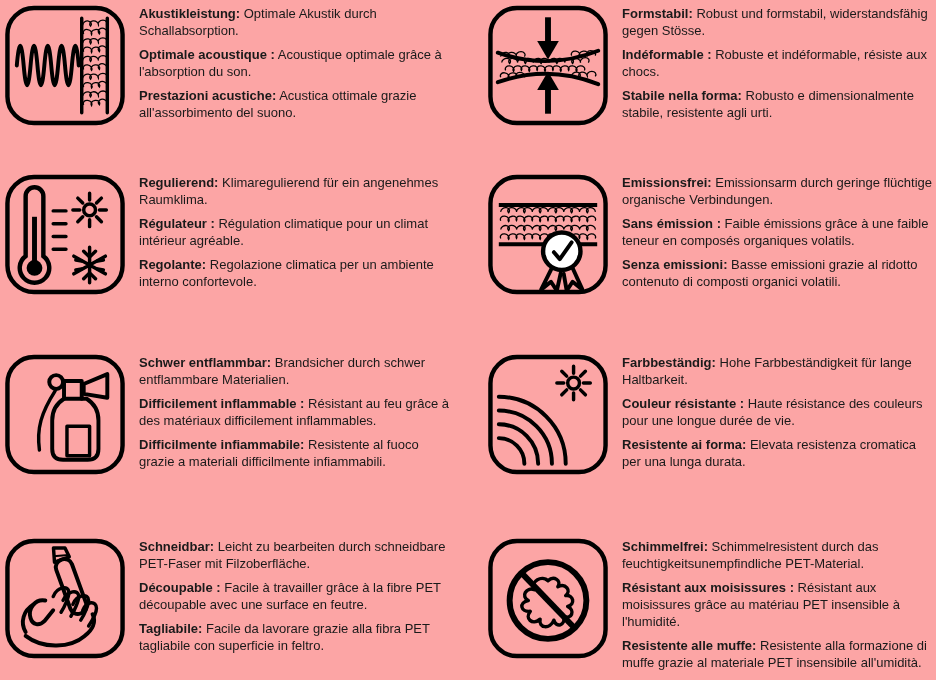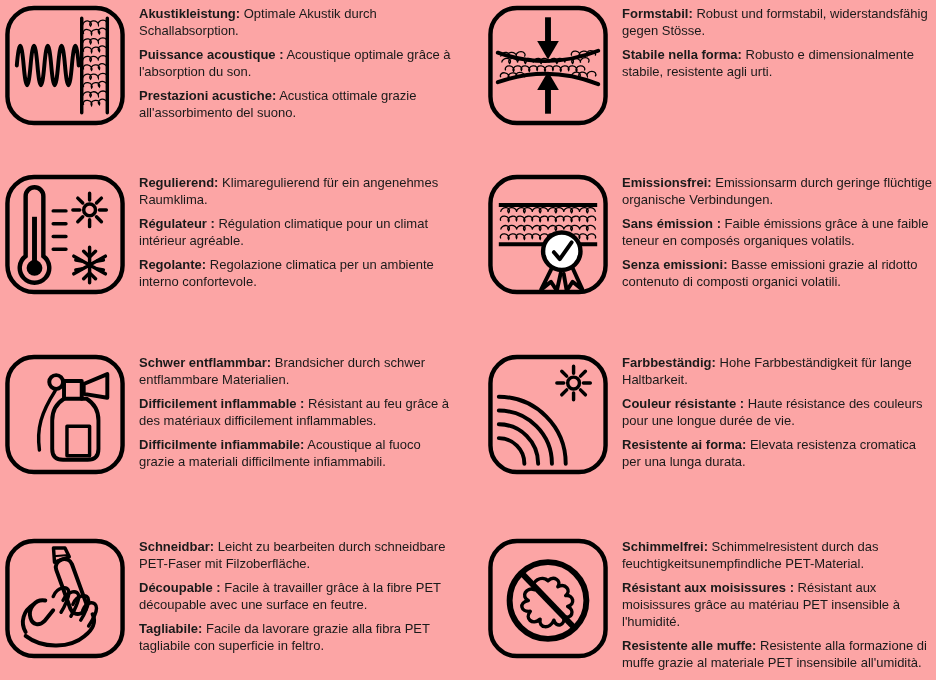--- a/index.html
+++ b/index.html
@@ -39,21 +39,21 @@
         <path class="loop" d="M80 57 a4.5 3.5 -14 1 1 8 1 a4.5 3.5 18 1 1 8 -1 a4.5 3.5 -12 1 1 8 0"></path>
         <path class="loop" d="M81 66 a4.5 3.5 22 1 1 8 1 a4.5 3.5 -10 1 1 8 -1 a4.5 3.5 14 1 1 7 0"></path>
         <path class="loop" d="M80 75 a4.5 3.5 -18 1 1 8 1 a4.5 3.5 14 1 1 8 -1 a4.5 3.5 -10 1 1 8 0"></path>
         <path class="loop" d="M81 84 a4.5 3.5 12 1 1 8 1 a4.5 3.5 -16 1 1 8 -1 a4.5 3.5 10 1 1 7 0"></path>
         <path class="loop" d="M80 93 a4.5 3.5 -20 1 1 8 1 a4.5 3.5 16 1 1 8 -1 a4.5 3.5 -12 1 1 8 0"></path>
         <path class="loop" d="M81 102 a4.5 3.5 18 1 1 8 1 a4.5 3.5 -12 1 1 8 -1 a4.5 3.5 8 1 1 7 0"></path>
       </svg>
     </div>
     <div class="txt">
       <p><b>Akustikleistung:</b> <span>Optimale Akustik durch Schallabsorption.</span></p>
-      <p><b>Puissance acoustique :</b> <span>Acoustique optimale grâce à l'absorption du son.</span></p>
+      <p><b>Optimale acoustique :</b> <span>Acoustique optimale grâce à l'absorption du son.</span></p>
       <p><b>Prestazioni acustiche:</b> <span>Acustica ottimale grazie all'assorbimento del suono.</span></p>
     </div>
   </div>
 
   <div class="tile col-r r1">
     <div class="ic">
       <svg width="122" height="125" viewBox="0 0 124 124">
         <rect class="bord" x="3.5" y="3.5" width="117" height="117" rx="27"></rect>
         <path d="M62 13 V40" stroke="#000" stroke-width="6" fill="none"></path>
         <polygon class="fill" points="51,37 73,37 62,56"></polygon>
@@ -64,20 +64,21 @@
         <path class="loop" d="M14 53 a4.5 3.5 -18 1 1 8 1 a4.5 3.5 14 1 1 8 -1 a4.5 3.5 -10 1 1 8 0"></path>
         <path class="loop" d="M86 52 a4.5 3.5 14 1 1 8 1 a4.5 3.5 -18 1 1 8 -1 a4.5 3.5 10 1 1 8 0"></path>
         <path class="loop" d="M14 74 a4.5 3.5 18 1 1 8 1 a4.5 3.5 -14 1 1 8 -1 a4.5 3.5 10 1 1 8 0"></path>
         <path class="loop" d="M86 73 a4.5 3.5 -14 1 1 8 1 a4.5 3.5 18 1 1 8 -1 a4.5 3.5 -10 1 1 8 0"></path>
         <path class="kr" d="M11 49 Q62 67 113 47"></path>
         <path class="kr" d="M11 79 Q62 61 113 81"></path>
       </svg>
     </div>
     <div class="txt">
       <p><b>Formstabil:</b> <span>Robust und formstabil, widerstandsfähig gegen Stösse.</span></p>
+      <p><b>Indéformable :</b> <span>Robuste et indéformable, résiste aux chocs.</span></p>
       <p><b>Stabile nella forma:</b> <span>Robusto e dimensionalmente stabile, resistente agli urti.</span></p>
     </div>
   </div>
 
   <div class="tile col-l r2">
     <div class="ic">
       <svg width="122" height="125" viewBox="0 0 124 124">
         <rect class="bord" x="3.5" y="3.5" width="117" height="117" rx="27"></rect>
         <path class="bord" d="M22 84 L22 23 A9 9 0 0 1 40 23 L40 84 A15 15 0 1 1 22 84 Z"></path>
         <circle class="fill" cx="31" cy="96" r="8"></circle>
@@ -126,21 +127,21 @@
         <circle class="k" cx="53" cy="29" r="7"></circle>
         <path class="kr" d="M61 46 L61 28 L79 28 L79 46"></path>
         <path class="kr" d="M81 31 L105 21 L105 45 L81 41 Z"></path>
         <path class="kr" d="M61 46 C53 51 49 59 49 68 L49 97 Q49 108 60 108 L85 108 Q96 108 96 97 L96 68 C96 59 92 51 84 46 Z"></path>
         <rect class="thin" x="64" y="74" width="23" height="30"></rect>
       </svg>
     </div>
     <div class="txt">
       <p><b>Schwer entflammbar:</b> <span>Brandsicher durch schwer entflammbare Materialien.</span></p>
       <p><b>Difficilement inflammable :</b> <span>Résistant au feu grâce à des matériaux difficilement inflammables.</span></p>
-      <p><b>Difficilmente infiammabile:</b> <span>Acoustique al fuoco grazie a materiali difficilmente infiammabili.</span></p>
+      <p><b>Difficilmente infiammabile:</b> <span>Resistente al fuoco grazie a materiali difficilmente infiammabili.</span></p>
     </div>
   </div>
 
   <div class="tile col-r r3">
     <div class="ic">
       <svg width="122" height="125" viewBox="0 0 124 124">
         <rect class="bord" x="3.5" y="3.5" width="117" height="117" rx="27"></rect>
         <path class="kr" d="M12 86 A26 26 0 0 1 38 112"></path>
         <path class="kr" d="M12 72 A40 40 0 0 1 52 112"></path>
         <path class="kr" d="M12 58 A54 54 0 0 1 66 112"></path>

